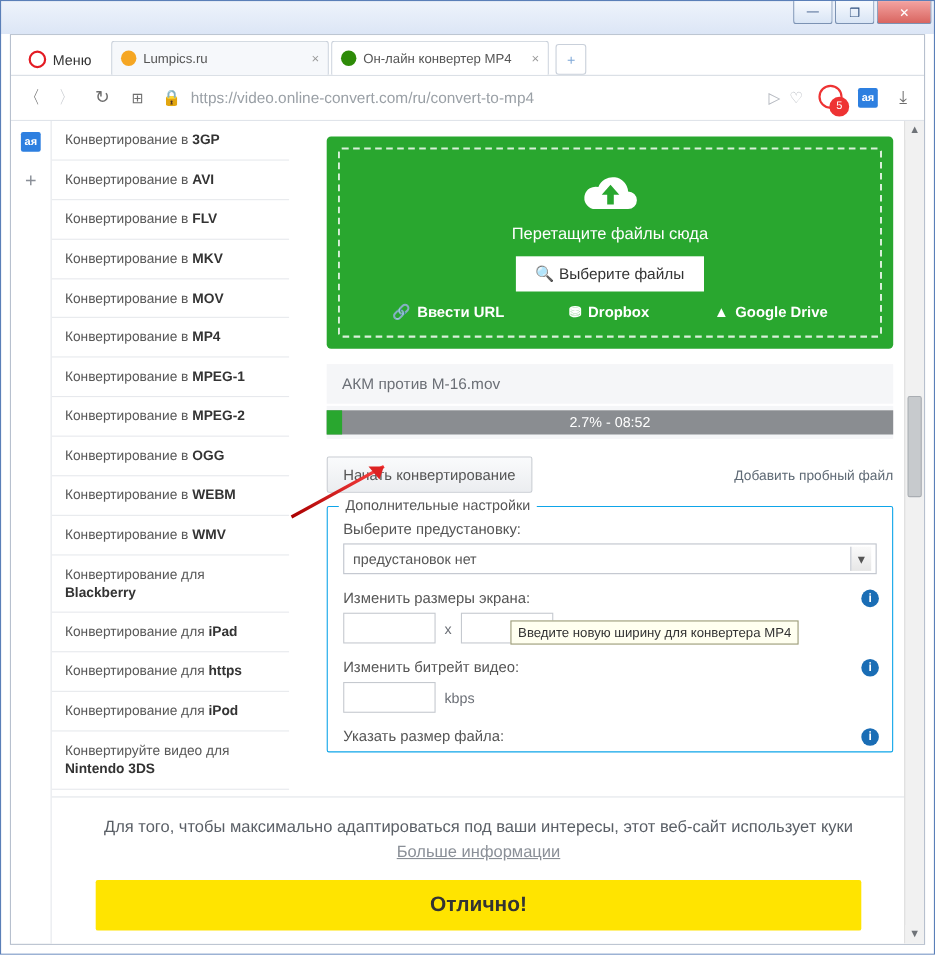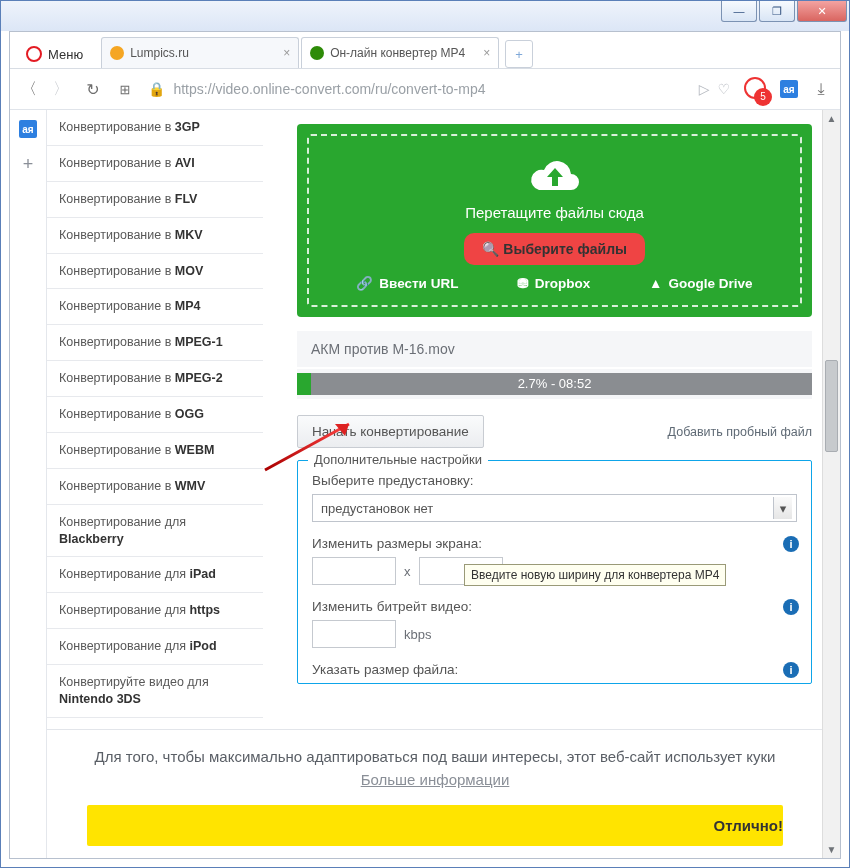--- a/index.html
+++ b/index.html
@@ -37,21 +37,21 @@
 
 .format-list{width:216px;border-right:0;overflow:hidden}
 .fl-item{padding:9px 12px;border-bottom:1px solid #e7e9ed;font-size:12.5px;color:#585858;line-height:1.35}
 .fl-item b{color:#333;font-weight:600}
 
 .main{flex:1;padding:14px 28px 0 34px;overflow:hidden;position:relative}
 .dropzone{background:#29a72f;border-radius:4px;padding:10px;position:relative}
 .dz-inner{border:2px dashed #d9f0da;border-radius:4px;padding:20px 10px 12px;text-align:center;color:#fff}
 .dz-cloud{width:56px;height:40px;margin:0 auto 8px;position:relative}
 .dz-title{font-size:15px;margin-bottom:12px}
-.dz-select{display:inline-block;background:#ef4444;color:#333;border-radius:10px;padding:8px 18px;font-size:14px;font-weight:700}
+.dz-select{display:inline-block;background:#ffffff;color:#333;border-radius:0;padding:8px 18px;font-size:14px;font-weight:400}
 .dz-links{display:flex;justify-content:space-around;padding:10px 8px 2px;font-size:13.5px;font-weight:600}
 .dz-links span{display:flex;align-items:center;gap:6px}
 .file-row{margin-top:14px;padding:10px 14px;background:#f5f6f8;color:#6b6f76;font-size:14px}
 .progress{margin-top:2px;background:#f5f6f8;padding:4px 0}
 .pbar{height:22px;background:#8a8d91;position:relative;color:#fff;text-align:center;line-height:22px;font-size:13px}
 .pbar .fill{position:absolute;left:0;top:0;bottom:0;width:2.7%;background:#29a72f}
 .pbar .txt{position:relative}
 .actions{display:flex;align-items:center;justify-content:space-between;margin:16px 0 12px}
 .start-btn{border:1px solid #c8ccd2;background:linear-gradient(#fafbfc,#ebedf0);padding:8px 14px;font-size:13.5px;color:#555;border-radius:2px}
 .add-sample{color:#5f6a75;font-size:12.5px}
@@ -70,21 +70,21 @@
 
 .vscroll{position:absolute;right:0;top:0;bottom:0;width:17px;background:#f1f1f1;border-left:1px solid #ddd}
 .vscroll .thumb{position:absolute;left:2px;right:2px;top:250px;height:90px;background:#c7cacd;border:1px solid #a9adb2;border-radius:2px}
 .vscroll .arr{position:absolute;left:0;right:0;height:17px;display:flex;align-items:center;justify-content:center;color:#6f7378;font-size:10px;background:#f1f1f1}
 .vscroll .arr.up{top:0}
 .vscroll .arr.dn{bottom:0}
 
 .cookie{position:absolute;left:0;right:17px;bottom:0;background:#fff;border-top:1px solid #e2e5ea;padding:16px 40px 12px;text-align:center}
 .cookie-text{font-size:15px;color:#5a5f66;line-height:1.5;margin-bottom:14px}
 .cookie-text a{color:#8a8f97;text-decoration:underline}
-.cookie-btn{background:#ffe400;color:#333;font-weight:600;font-size:15px;padding:12px 0;border-radius:2px;text-align:right}
+.cookie-btn{background:#ffe400;color:#333;font-weight:600;font-size:19px;padding:12px 0;border-radius:2px;text-align:center}
 </style>
 </head>
 <body>
 
 <div class="window">
 
   <div class="titlebar">
     <div class="win-btns">
       <div class="win-btn">―</div>
       <div class="win-btn">❐</div>

